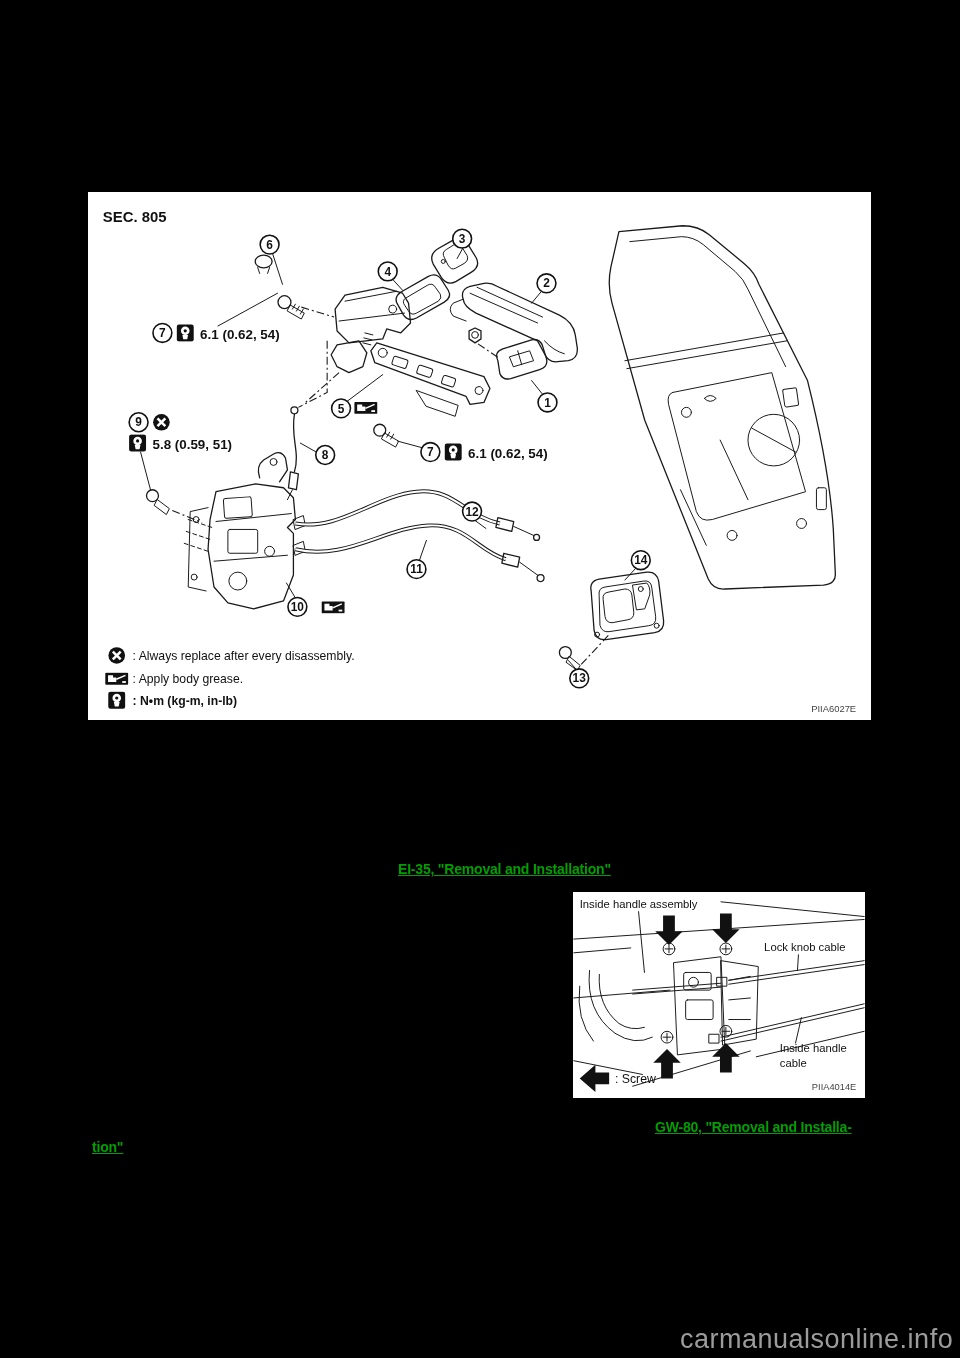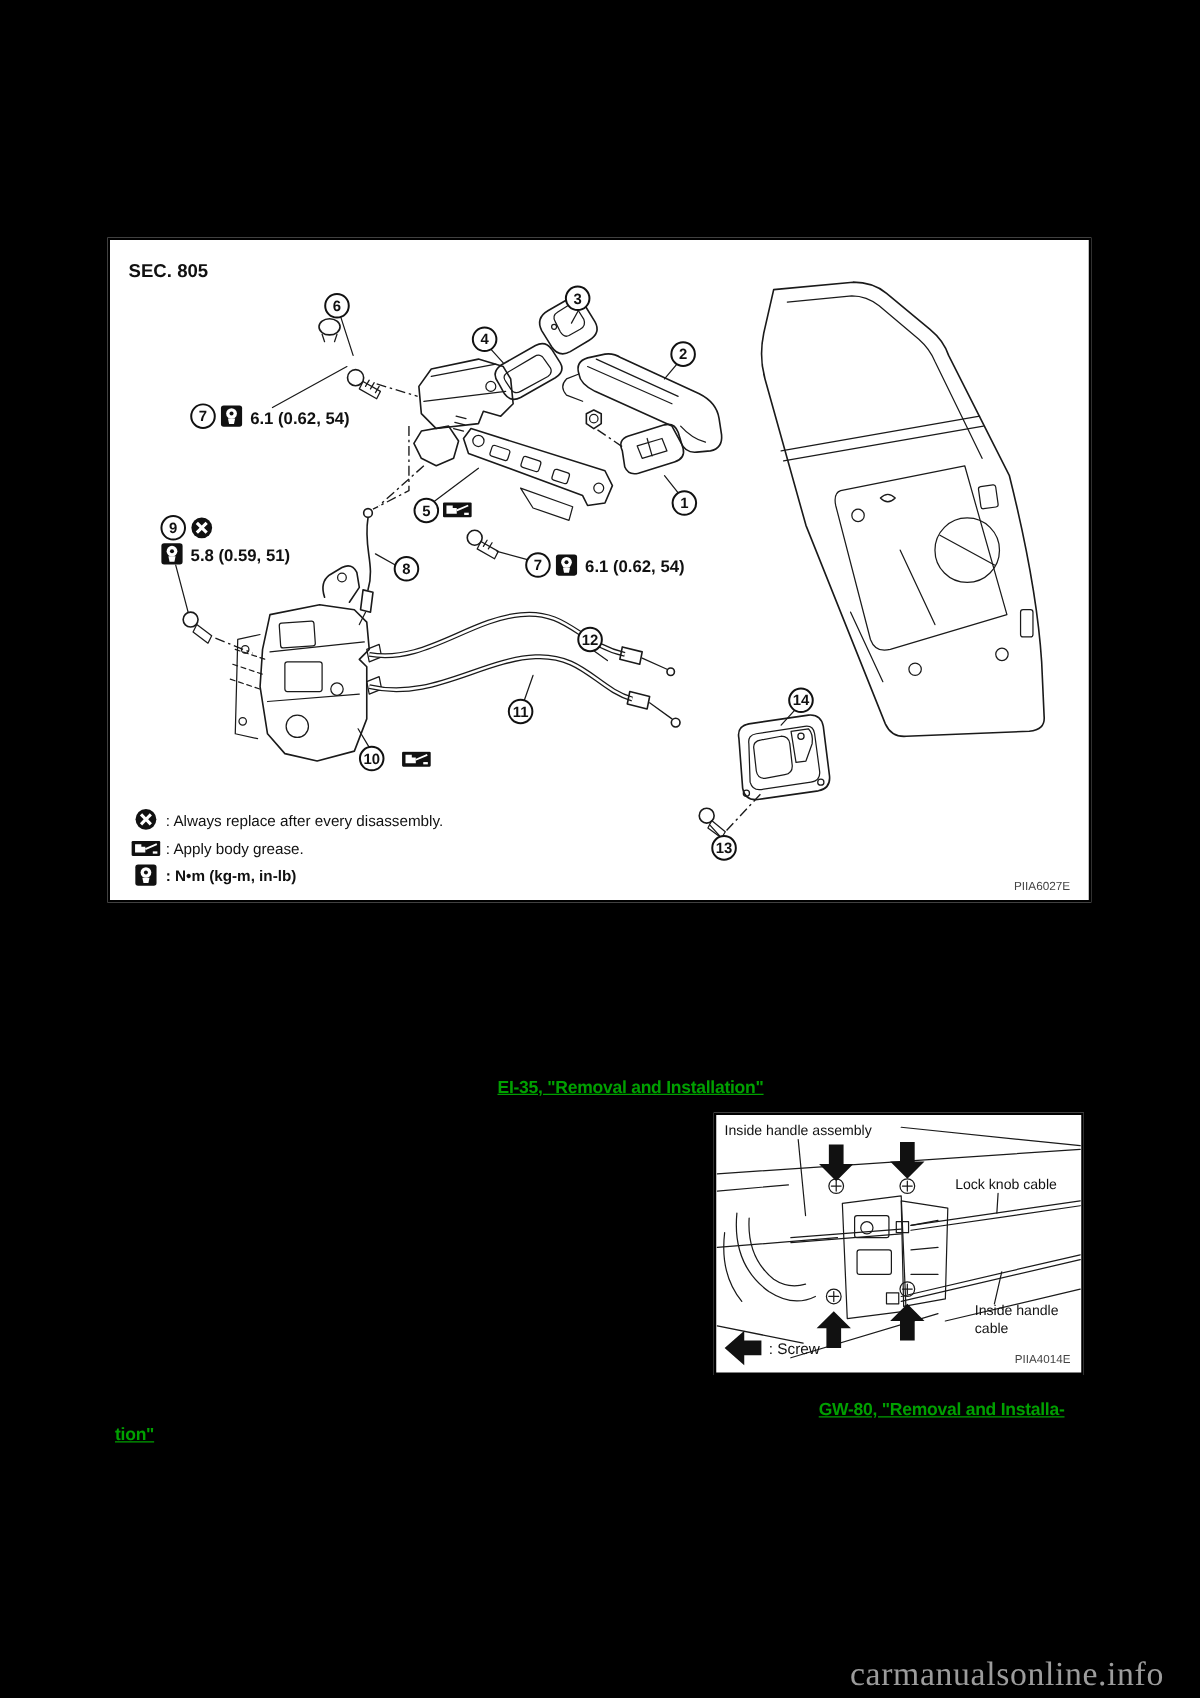--- a/index.html
+++ b/index.html
@@ -22,21 +22,21 @@
   .dash{fill:none;stroke:#1a1a1a;stroke-width:1.1;stroke-dasharray:8 3 2 3;}
   .hatch{fill:none;stroke:#1a1a1a;stroke-width:1;stroke-dasharray:4 3;}
   .cable-out{fill:none;stroke:#1a1a1a;stroke-width:4;}
   .cable-in{fill:none;stroke:#fff;stroke-width:2;}
   .blk{fill:#111;stroke:none;}
   .inset-lbl{font-size:11.5px;}
   .inset-legend{font-size:12.5px;}
   .green-link{position:absolute;color:#00a000;font-weight:700;font-size:14px;
       letter-spacing:-0.2px;text-decoration:underline;cursor:pointer;white-space:nowrap;}
   .watermark{position:absolute;left:680px;top:1324px;color:#9c9c9c;font-size:27px;
-      letter-spacing:0.5px;font-family:Liberation Serif, serif;}
+      letter-spacing:0.5px;}
 </style>
 </head>
 <body>
 
 <svg width="0" height="0" style="position:absolute" aria-hidden="true">
   <defs>
     <symbol id="ic-torque" viewBox="0 0 20 20">
       <rect x="0.5" y="0.5" width="19" height="19" rx="2.5" fill="#111"></rect>
       <circle cx="10" cy="7.6" r="4.8" fill="#fff"></circle>
       <circle cx="10" cy="7.6" r="1.8" fill="#111"></circle>

